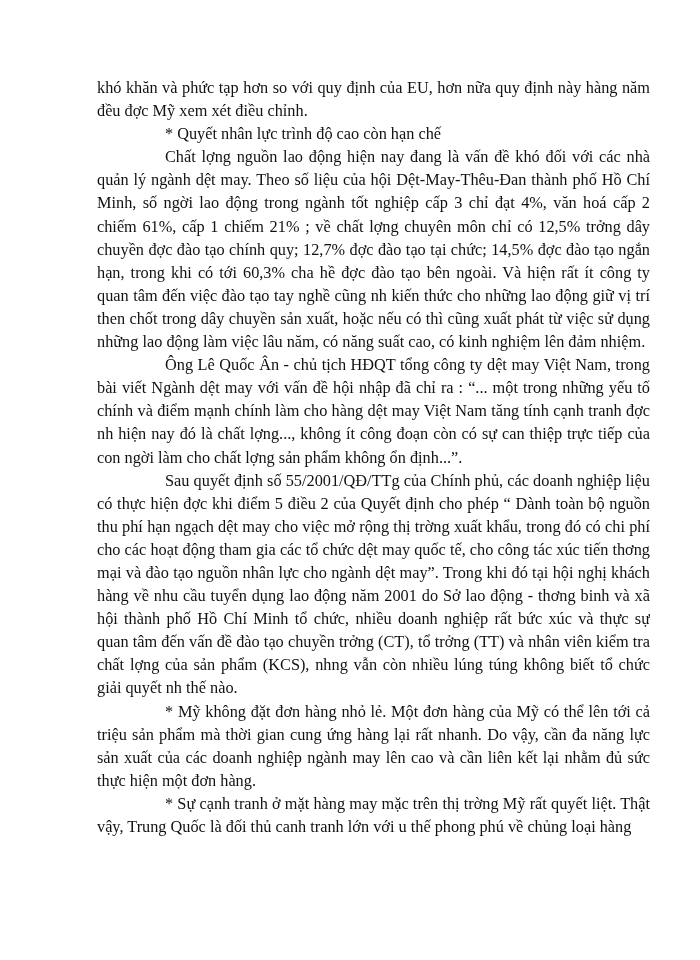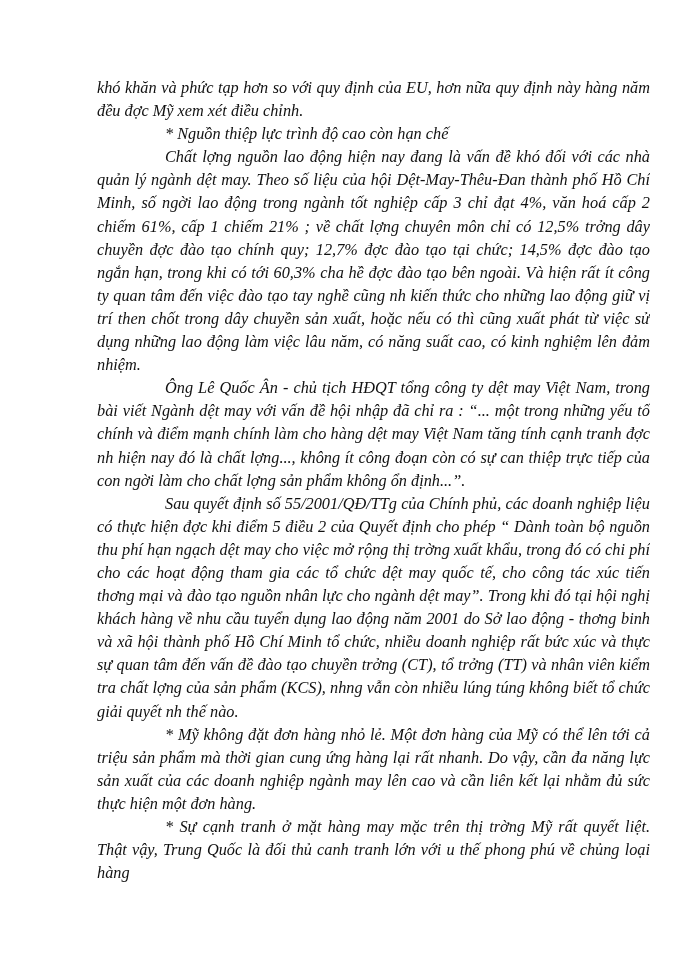--- a/index.html
+++ b/index.html
@@ -9,28 +9,28 @@
     left: 97px;
     top: 76px;
     width: 553px;
     height: 808px;
     overflow: hidden;
     font-family: "Liberation Serif", "DejaVu Serif", serif;
     font-size: 16.3px;
     line-height: 23.1px;
     color: #111111;
   }
-  .para { margin: 0; padding: 0; text-align: justify; font-style: italic; }
+  .para { margin: 0; padding: 0; text-align: justify; }
   .para.indent { text-indent: 68px; }
   .para.cont { text-indent: 0; }
 </style>
 </head>
 <body>
 
 <div class="page">
   <p class="para cont">khó khăn và phức tạp hơn so với quy định của EU, hơn nữa quy định này hàng năm đều đợc   Mỹ xem xét điều chỉnh.</p>
-  <p class="para indent">* Nguồn thiệp lực trình độ cao còn hạn chế</p>
+  <p class="para indent">* Quyết nhân lực trình độ cao còn hạn chế</p>
   <p class="para indent">Chất lợng   nguồn lao động hiện nay đang là vấn đề khó đối với các nhà quản lý ngành dệt may. Theo số liệu của hội Dệt-May-Thêu-Đan thành phố Hồ Chí Minh, số ngời   lao động trong ngành tốt nghiệp cấp 3 chỉ đạt 4%, văn hoá cấp 2 chiếm 61%, cấp 1 chiếm 21% ; về chất lợng   chuyên môn chỉ có 12,5% trởng   dây chuyền đợc   đào tạo chính quy; 12,7% đợc   đào tạo tại chức; 14,5% đợc   đào tạo ngắn hạn, trong khi có tới 60,3% cha   hề đợc   đào tạo bên ngoài. Và hiện rất ít công ty quan tâm đến việc đào tạo tay nghề cũng nh   kiến thức cho những lao động giữ vị trí then chốt trong dây chuyền sản xuất, hoặc nếu có thì cũng xuất phát từ việc sử dụng những lao động làm việc lâu năm, có năng suất cao, có kinh nghiệm lên đảm nhiệm.</p>
   <p class="para indent">Ông Lê Quốc Ân - chủ tịch HĐQT tổng công ty dệt may Việt Nam, trong bài viết Ngành dệt may với vấn đề hội nhập đã chỉ ra : “... một trong những yếu tố chính và điểm mạnh chính làm cho hàng dệt may Việt Nam tăng tính cạnh tranh đợc   nh   hiện nay đó là chất lợng...,   không ít công đoạn còn có sự can thiệp trực tiếp của con ngời   làm cho chất lợng   sản phẩm không ổn định...”.</p>
   <p class="para indent">Sau quyết định số 55/2001/QĐ/TTg của Chính phủ, các doanh nghiệp liệu có thực hiện đợc   khi điểm 5 điều 2 của Quyết định cho phép “ Dành toàn bộ nguồn thu phí hạn ngạch dệt may cho việc mở rộng thị trờng   xuất khẩu, trong đó có chi phí cho các hoạt động tham gia các tổ chức dệt may quốc tế, cho công tác xúc tiến thơng   mại và đào tạo nguồn nhân lực cho ngành dệt may”. Trong khi đó tại hội nghị khách hàng về nhu cầu tuyển dụng lao động năm 2001 do Sở lao động - thơng   binh và xã hội thành phố Hồ Chí Minh tổ chức, nhiều doanh nghiệp rất bức xúc và thực sự quan tâm đến vấn đề đào tạo chuyền trởng   (CT), tổ trởng   (TT) và nhân viên kiểm tra chất lợng   của sản phẩm (KCS), nhng   vẫn còn nhiều lúng túng không biết tổ chức giải quyết nh   thế nào.</p>
   <p class="para indent">* Mỹ không đặt đơn hàng nhỏ lẻ. Một đơn hàng của Mỹ có thể lên tới cả triệu sản phẩm mà thời gian cung ứng hàng lại rất nhanh. Do vậy, cần đa   năng lực sản xuất của các doanh nghiệp ngành may lên cao và cần liên kết lại nhằm đủ sức thực hiện một đơn hàng.</p>
   <p class="para indent">* Sự cạnh tranh ở mặt hàng may mặc trên thị trờng   Mỹ rất quyết liệt. Thật vậy, Trung Quốc là đối thủ canh tranh lớn với u   thế phong phú về chủng loại hàng</p>
 </div>
 
 </body></html>

